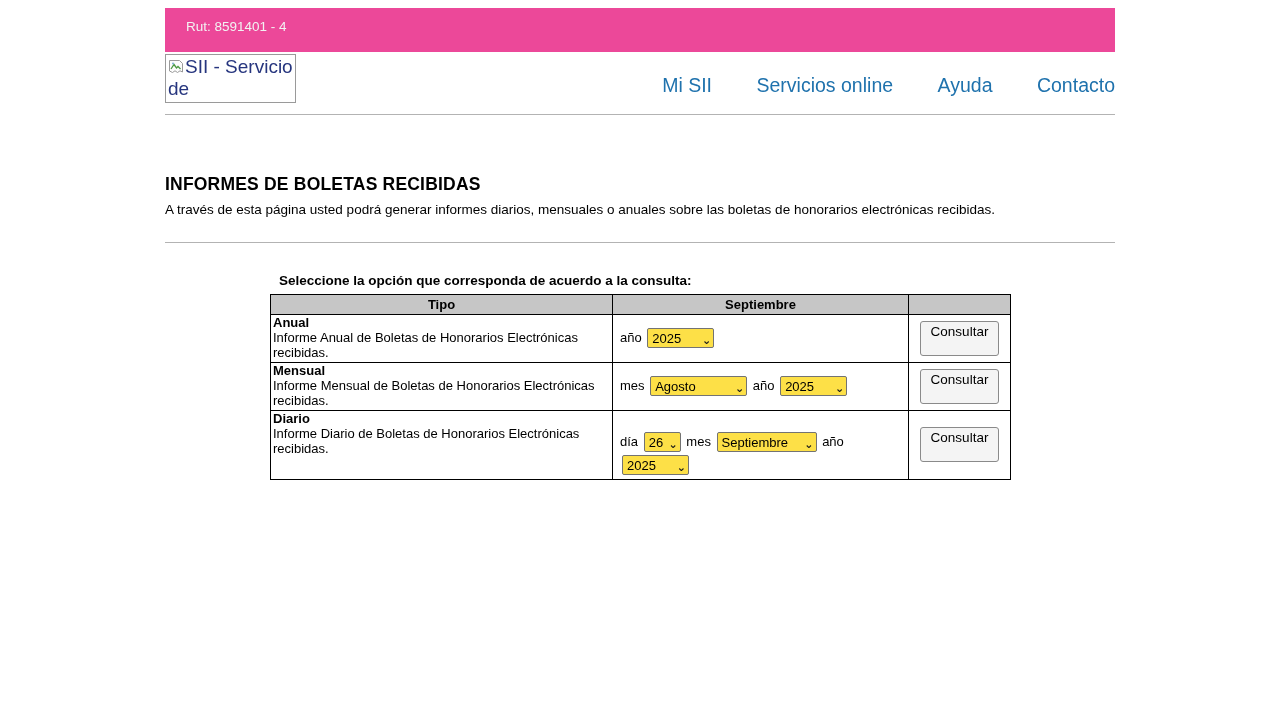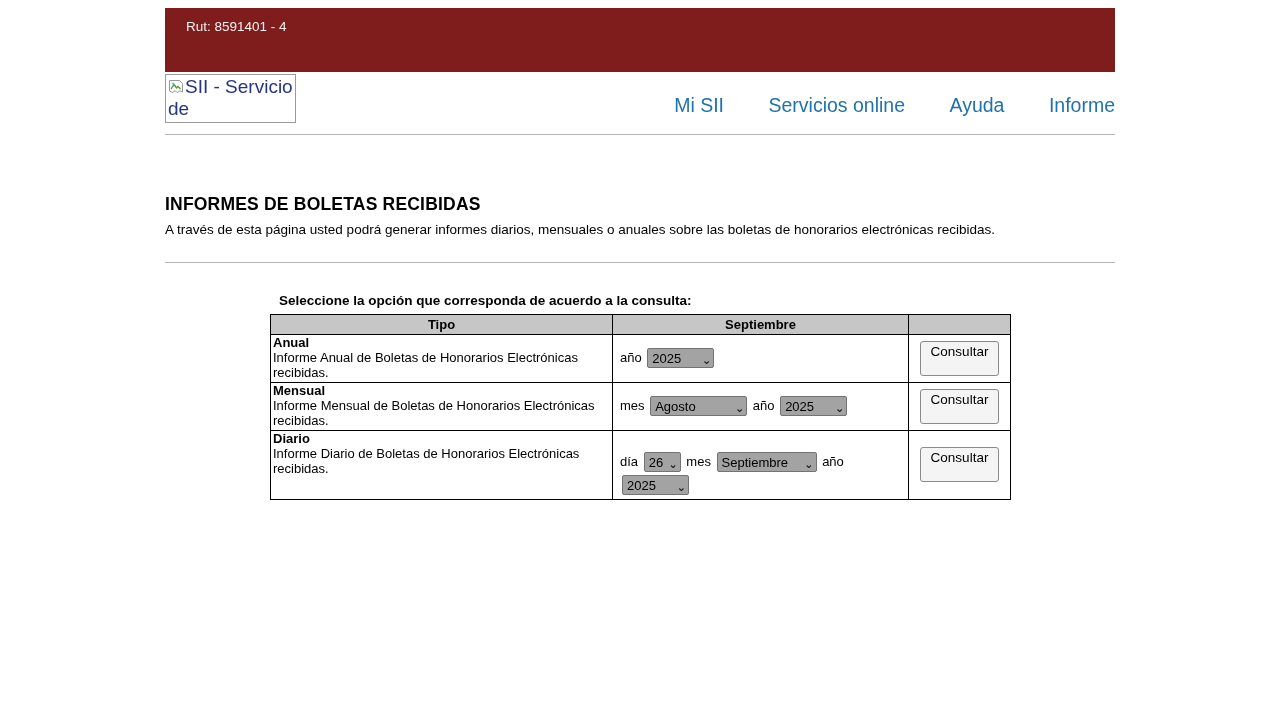--- a/index.html
+++ b/index.html
@@ -9,22 +9,22 @@
     color: #000;
     width: 1280px;
     height: 720px;
     overflow: hidden;
   }
   .page { width: 950px; margin: 8px auto 0; }
 
   
   .topbar {
     position: relative;
-    height: 64px;
-    background: #7f1d1d;
+    height: 44px;
+    background: #ec4899;
   }
   .rut {
     position: absolute;
     left: 21px; top: 11px;
     color: #f2f2f2;
     font-size: 13.5px;
   }
   .logout-btn {
     position: absolute;
     right: 15px; top: 13px;
@@ -138,21 +138,21 @@
     position: relative;
     margin: 0 2px;
     vertical-align: middle;
   }
   .sel select {
     appearance: none;
     -webkit-appearance: none;
     -moz-appearance: none;
     border: 1px solid #737373;
     border-radius: 2px;
-    background: #a3a3a3;
+    background: #fde047;
     color: #000;
     font-family: inherit;
     font-size: 13px;
     height: 20px;
     padding: 0 15px 0 4px;
     width: 100%;
   }
   .sel .chev {
     position: absolute;
     right: 3px; top: 1px;
@@ -190,21 +190,21 @@
   <div class="hdr">
     <a class="logo-link" href="#"><span><svg width="16" height="16" viewBox="0 0 16 16">
             <path d="M1.5 1.5h10l3 3v8.5l-2.5-1.2-2.5 1.7-2.5-1.7-2.5 1.7-3-1.5z" fill="#fcfcfc" stroke="#9a9a9a" stroke-width="1"></path>
             <path d="M3 10l3-4.5 2.5 3.5 1.5-1.5 2.5 2.5" stroke="#4c9a41" stroke-width="1.3" fill="none"></path>
             <circle cx="5" cy="4.5" r="1" fill="#7bafd4"></circle>
           </svg></span><span>SII - Servicio de</span></a>
     <div class="nav">
       <a href="#">Mi SII</a>
       <a href="#">Servicios online</a>
       <a href="#">Ayuda</a>
-      <a href="#">Informe</a>
+      <a href="#">Contacto</a>
     </div>
   </div>
 
   <h1 class="page-title">INFORMES DE BOLETAS RECIBIDAS</h1>
   <p class="page-desc">A través de esta página usted podrá generar informes diarios, mensuales o anuales sobre las boletas de honorarios electrónicas recibidas.</p>
   <hr class="rule2">
 
   <div class="consulta">
     <p class="consulta-caption">Seleccione la opción que corresponda de acuerdo a la consulta:</p>
 

